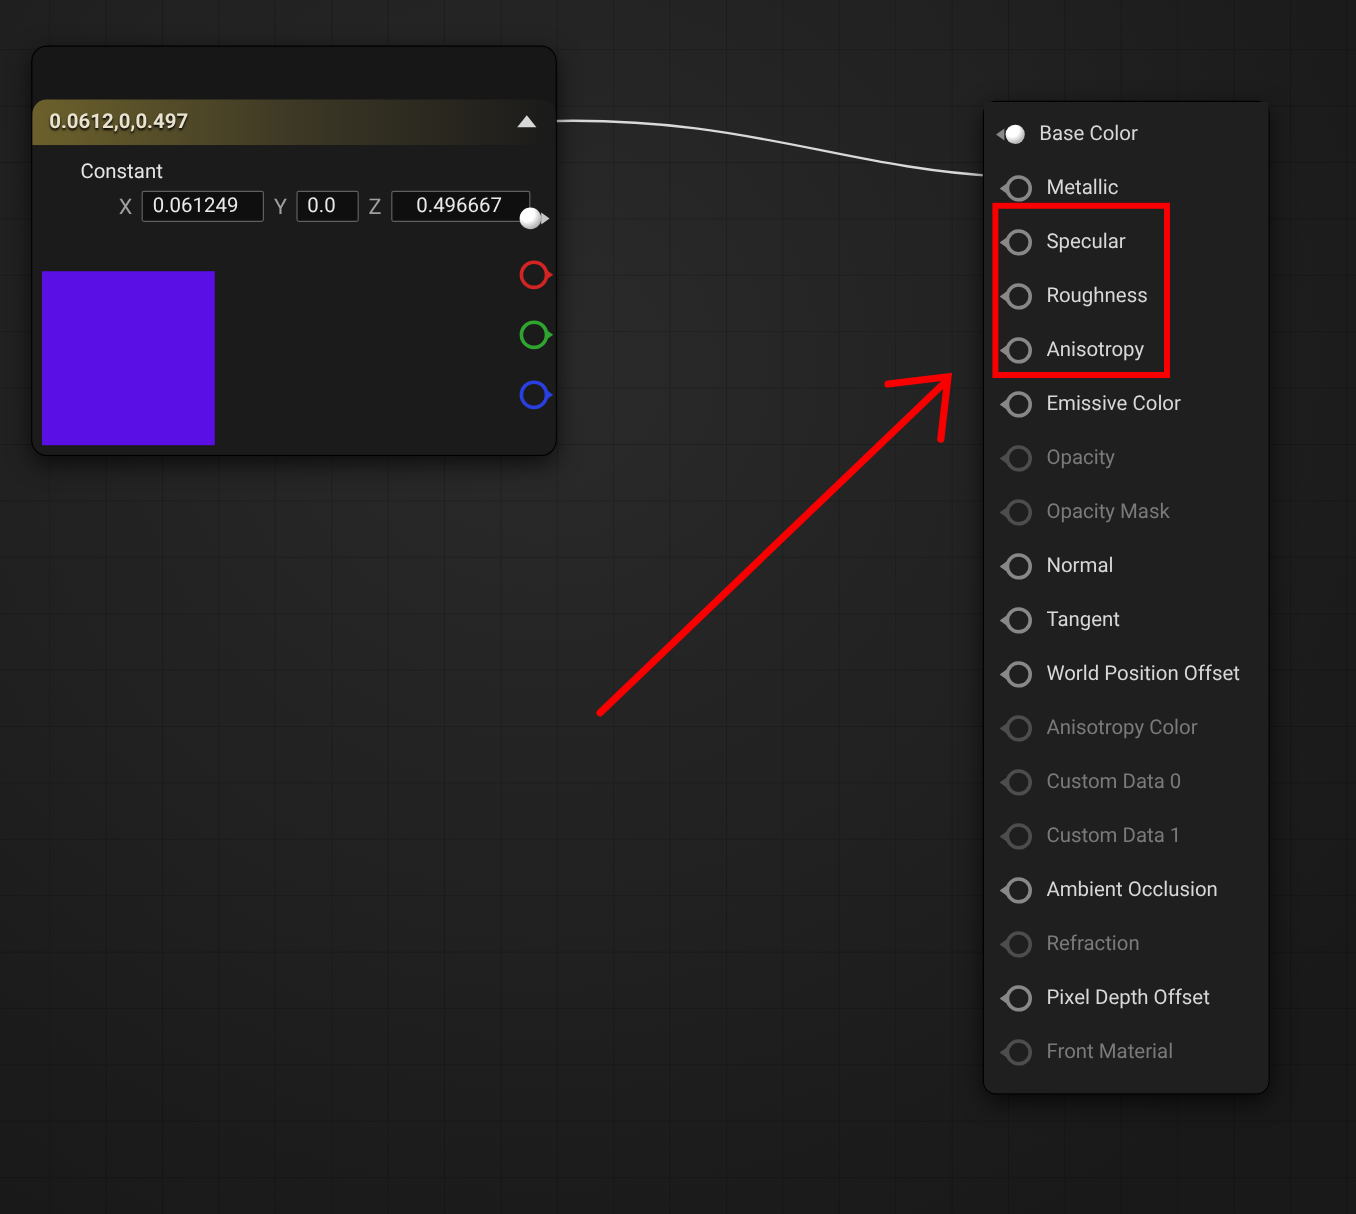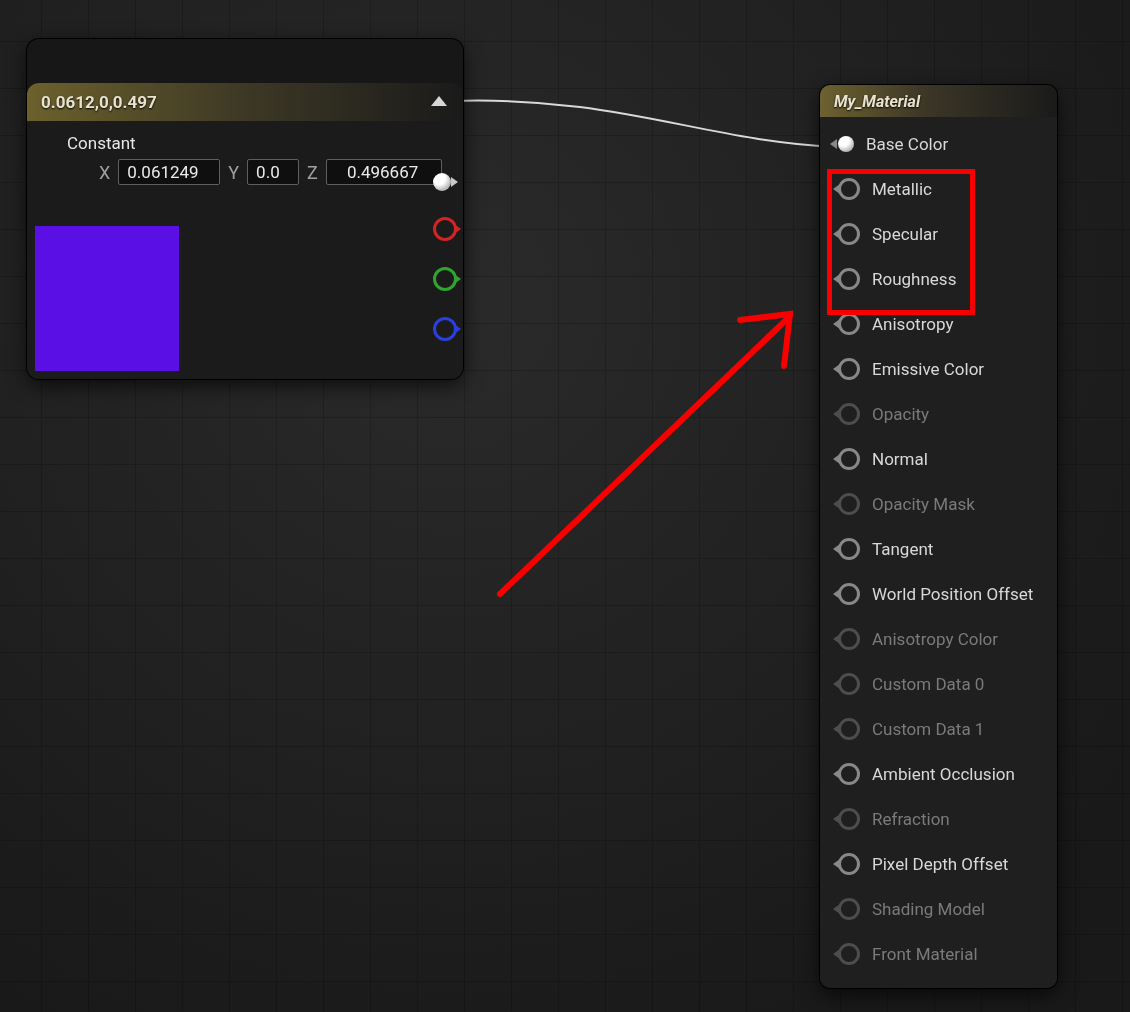--- a/index.html
+++ b/index.html
@@ -231,23 +231,20 @@
       <div class="out-pins">
         <span class="pin-out pin-rgb"></span>
         <span class="pin-out pin-r"></span>
         <span class="pin-out pin-g"></span>
         <span class="pin-out pin-b"></span>
       </div>
     </div>
   </div>
 
   <div class="node-mat">
-    <div class="header">
-      <span>My_Material</span>
-    </div>
     <div class="mat-body" id="mat-body">
         <div class="mat-row">
           <span class="pin-in connected"></span>
           <span>Base Color</span>
         </div>
         <div class="mat-row">
           <span class="pin-in"></span>
           <span>Metallic</span>
         </div>
         <div class="mat-row">
@@ -263,28 +260,28 @@
           <span>Anisotropy</span>
         </div>
         <div class="mat-row">
           <span class="pin-in"></span>
           <span>Emissive Color</span>
         </div>
         <div class="mat-row disabled">
           <span class="pin-in"></span>
           <span>Opacity</span>
         </div>
+        <div class="mat-row disabled">
+          <span class="pin-in"></span>
+          <span>Opacity Mask</span>
+        </div>
         <div class="mat-row">
           <span class="pin-in"></span>
           <span>Normal</span>
         </div>
-        <div class="mat-row disabled">
-          <span class="pin-in"></span>
-          <span>Opacity Mask</span>
-        </div>
         <div class="mat-row">
           <span class="pin-in"></span>
           <span>Tangent</span>
         </div>
         <div class="mat-row">
           <span class="pin-in"></span>
           <span>World Position Offset</span>
         </div>
         <div class="mat-row disabled">
           <span class="pin-in"></span>
@@ -302,24 +299,20 @@
           <span class="pin-in"></span>
           <span>Ambient Occlusion</span>
         </div>
         <div class="mat-row disabled">
           <span class="pin-in"></span>
           <span>Refraction</span>
         </div>
         <div class="mat-row">
           <span class="pin-in"></span>
           <span>Pixel Depth Offset</span>
-        </div>
-        <div class="mat-row disabled">
-          <span class="pin-in"></span>
-          <span>Shading Model</span>
         </div>
         <div class="mat-row disabled">
           <span class="pin-in"></span>
           <span>Front Material</span>
         </div>
       </div>
   </div>
 
   <div class="hl-box"></div>
 

